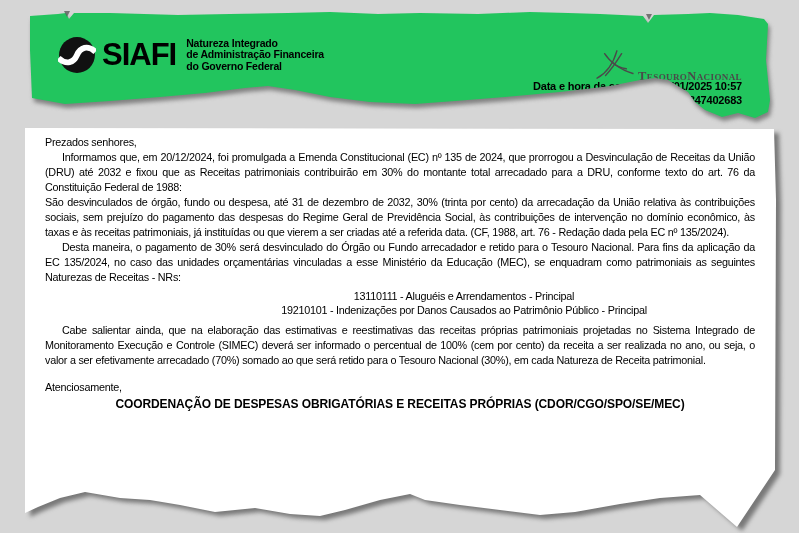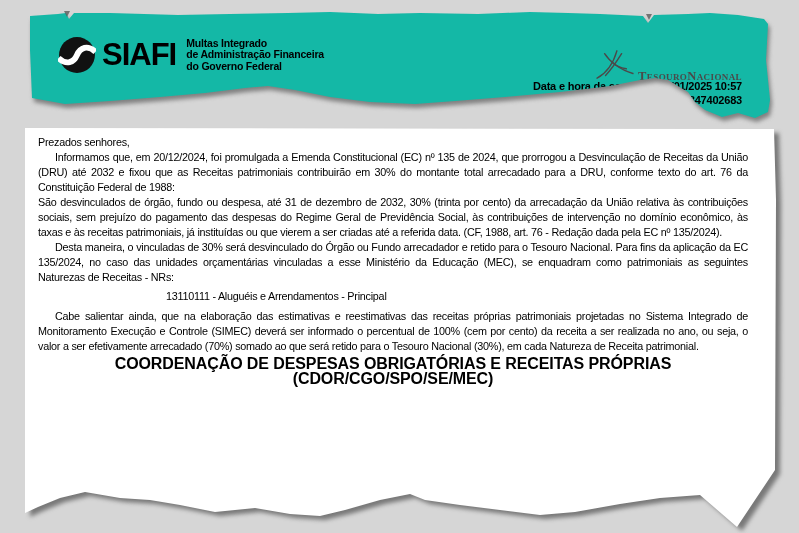--- a/index.html
+++ b/index.html
@@ -8,21 +8,21 @@
     background:#d6d6d6;
     font-family:"Liberation Sans", sans-serif;
     color:#000;
     overflow:hidden;
   }
   .canvas{position:relative;width:799px;height:533px;background:#d6d6d6;}
 
   
   .strip-wrap{position:absolute;left:28px;top:10px;width:744px;height:122px;
     filter:drop-shadow(2px 4px 2px rgba(100,100,100,0.75));}
-  .strip{position:relative;width:744px;height:122px;background:#14b8a6;
+  .strip{position:relative;width:744px;height:122px;background:#22c55e;
     clip-path:polygon(2px 6px,30px 4px,38px 3px,41px 9px,46px 3px,82px 3px,150px 5px,202px 4px,
       260px 3px,302px 2px,350px 4px,392px 3px,450px 4px,502px 2px,540px 3px,572px 4px,
       615px 6px,620px 13px,626px 5px,660px 4px,682px 3px,710px 5px,736px 9px,
       740px 14px,738px 50px,742px 90px,740px 102px,
       727px 108px,710px 103px,694px 107px,677px 100px,667px 92px,660px 82px,
       640px 70px,627px 68px,612px 70px,582px 76px,532px 82px,477px 87px,427px 91px,
       387px 94px,342px 92px,302px 87px,267px 80px,240px 76px,217px 78px,177px 83px,
       132px 87px,82px 91px,37px 94px,4px 88px,2px 40px);}
 
   .page-wrap{position:absolute;left:22px;top:126px;width:756px;height:407px;
@@ -44,46 +44,46 @@
   .siafi-sub{margin-left:10px;font-size:10.5px;font-weight:bold;line-height:11.5px;letter-spacing:-0.2px;}
   .tesouro-block{position:absolute;right:30px;top:38px;display:flex;align-items:flex-end;}
   .tesouro-icon{width:42px;height:34px;}
   .tesouro-word{font-family:"Liberation Serif", serif;font-variant:small-caps;font-weight:bold;
     font-size:12.5px;color:#4a4a4a;letter-spacing:0.4px;margin-left:2px;line-height:12px;}
   .consulta-block{position:absolute;right:30px;top:70px;text-align:right;
     font-size:11px;font-weight:bold;line-height:13.5px;letter-spacing:-0.2px;}
   .consulta-block .val{margin-left:3px;}
 
   
-  .letter{position:absolute;left:16px;top:9px;width:710px;font-size:10.8px;
+  .letter{position:absolute;left:23px;top:9px;width:710px;font-size:10.8px;
     line-height:15px;letter-spacing:-0.25px;}
   .para{text-align:justify;}
   .para.indent{text-indent:17px;}
   .salutation{margin-bottom:0;}
-  .nr-list{margin:4px 0 6px 128px;line-height:14px;}
+  .nr-list{margin:4px 0 6px 128px;line-height:14px;text-align:center;}
   .closing{margin-top:12px;}
-  .signature{margin-top:2px;text-align:center;font-weight:bold;font-size:16px;letter-spacing:-0.1px;}
+  .signature{margin-top:2px;text-align:center;font-weight:bold;font-size:12px;letter-spacing:-0.1px;}
   b,.b{font-weight:normal;}
 </style>
 </head>
 <body>
 
 <div class="canvas">
 
   <div class="strip-wrap">
     <div class="strip">
 
       <div class="siafi-block">
         <svg class="siafi-icon" viewBox="0 0 36 36">
           <circle cx="18" cy="18" r="17" fill="#111"></circle>
           <path d="M0.5 21 C 8 28, 15 25, 18 18 C 21 11, 28 8, 35.5 15" stroke="#fff" stroke-width="5.5" fill="none"></path>
         </svg>
         <div class="siafi-word">SIAFI</div>
         <div class="siafi-sub">
-            <div>Multas Integrado</div>
+            <div>Natureza Integrado</div>
             <div>de Administração Financeira</div>
             <div>do Governo Federal</div>
           </div>
       </div>
 
       <div class="tesouro-block">
         <svg class="tesouro-icon" viewBox="0 0 44 36">
           <g stroke="#4a4a4a" stroke-width="1.5" fill="none" stroke-linecap="round">
             <path d="M3 32 C 12 27, 20 17, 24 3"></path>
             <path d="M11 6 C 16 14, 27 23, 41 27"></path>
@@ -108,24 +108,26 @@
   <div class="notch" style="left:64px;top:11px;"></div>
   <div class="notch" style="left:646px;top:14px;"></div>
 
   <div class="page-wrap">
     <div class="page">
       <div class="letter">
 
         <div class="para salutation">Prezados senhores,</div>
         <div class="para indent"><span>Informamos que, em 20/12/2024, foi promulgada a Emenda Constitucional (EC) nº 135 de 2024, que prorrogou a Desvinculação de Receitas da União (DRU) até 2032 e fixou que as Receitas patrimoniais contribuirão em </span><span class="b">30%</span><span> do montante total arrecadado para a DRU, conforme texto do art. 76 da Constituição Federal de 1988:</span></div>
         <div class="para"><span>São desvinculados de órgão, fundo ou despesa, até 31 de dezembro de 2032, </span><span class="b">30%</span><span> (trinta por cento) da arrecadação da União relativa às contribuições sociais, sem prejuízo do pagamento das despesas do Regime Geral de Previdência Social, às contribuições de intervenção no domínio econômico, às taxas e às receitas patrimoniais, já instituídas ou que vierem a ser criadas até a referida data. (CF, 1988, art. 76 - </span><span class="b">Redação dada pela EC nº 135/2024</span><span>).</span></div>
-        <div class="para indent"><span>Desta maneira, o vinculadas de </span><span class="b">30%</span><span> será desvinculado do Órgão ou Fundo arrecadador e retido para o Tesouro Nacional. Para fins da aplicação da EC 135/2024, no caso das unidades orçamentárias vinculadas a esse Ministério da Educação (MEC), se enquadram como patrimoniais as seguintes Naturezas de Receitas - NRs:</span></div>
+        <div class="para indent"><span>Desta maneira, o pagamento de </span><span class="b">30%</span><span> será desvinculado do Órgão ou Fundo arrecadador e retido para o Tesouro Nacional. Para fins da aplicação da EC 135/2024, no caso das unidades orçamentárias vinculadas a esse Ministério da Educação (MEC), se enquadram como patrimoniais as seguintes Naturezas de Receitas - NRs:</span></div>
         <div class="nr-list">
             <div>13110111 - Aluguéis e Arrendamentos - Principal</div>
+            <div>19210101 - Indenizações por Danos Causados ao Patrimônio Público - Principal</div>
           </div>
         <div class="para indent"><span>Cabe salientar ainda, que na elaboração das estimativas e reestimativas das receitas próprias patrimoniais projetadas no Sistema Integrado de Monitoramento Execução e Controle (SIMEC) deverá ser informado o percentual de </span><span class="b">100%</span><span> (cem por cento) da receita a ser realizada no ano, ou seja, o valor a ser efetivamente arrecadado (70%) somado ao que será retido para o Tesouro Nacional (30%), em cada Natureza de Receita patrimonial.</span></div>
+        <div class="para closing">Atenciosamente,</div>
         <div class="signature">COORDENAÇÃO DE DESPESAS OBRIGATÓRIAS E RECEITAS PRÓPRIAS (CDOR/CGO/SPO/SE/MEC)</div>
 
       </div>
     </div>
   </div>
 
 </div>
 
 </body></html>

